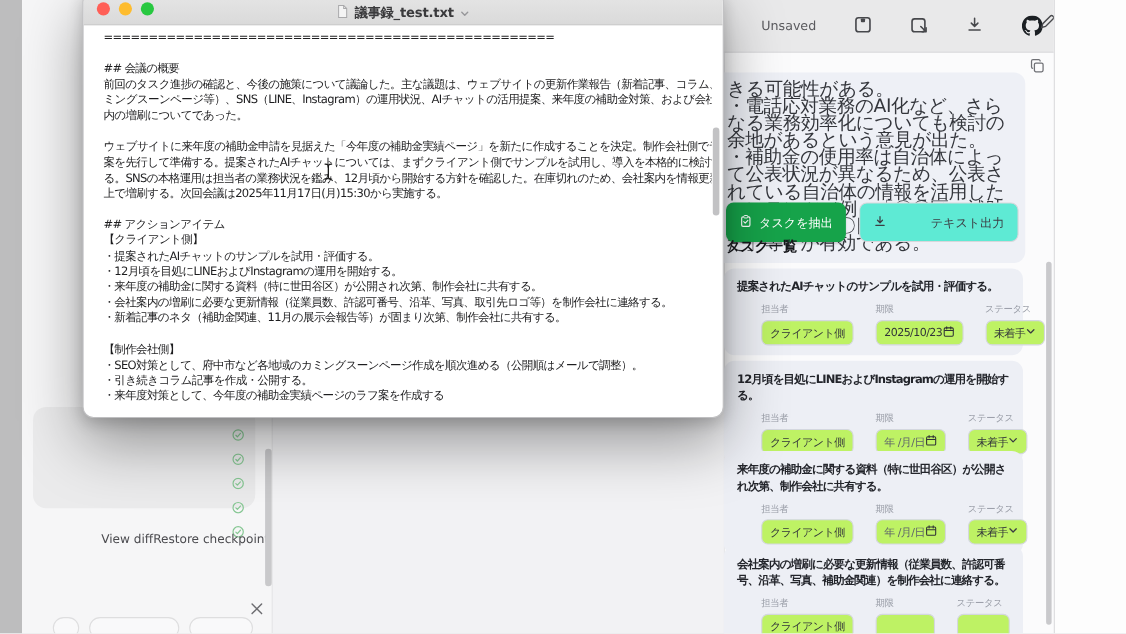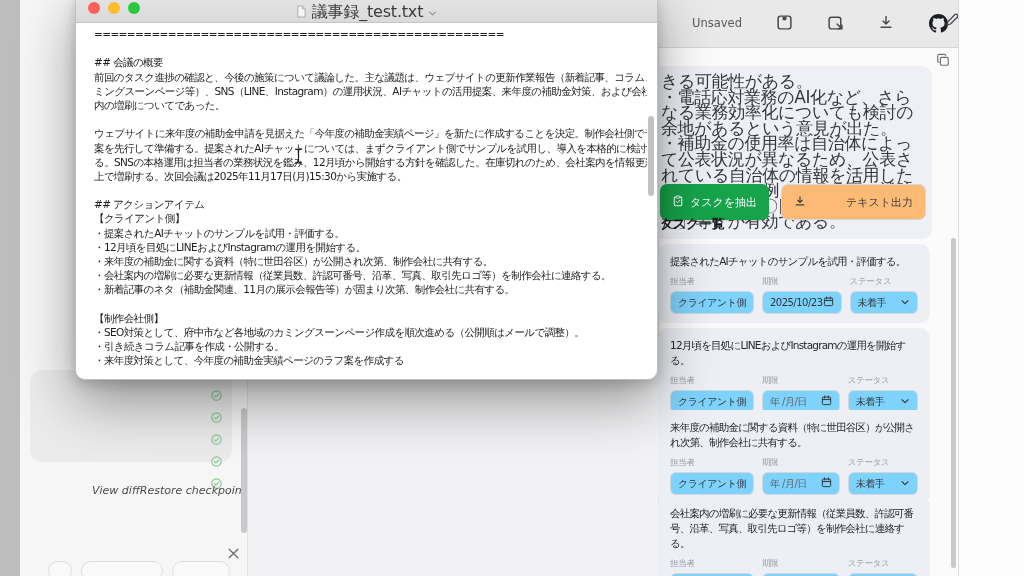--- a/index.html
+++ b/index.html
@@ -22,53 +22,53 @@
   .hdr-icon svg { display:block; }
   .partial-icon { position:absolute; top:12px; left:944px; width:14px; height:20px; overflow:hidden; }
 
   
   .copy-icon { position:absolute; top:52px; left:936px; width:14px; height:14px; }
   .summary-card { position:absolute; left:648px; top:66px; width:284px; background:#eef0f6; border-radius:10px; padding:8px 13px 9px; }
   .summary-card p { font-size:17px; line-height:15.6px; color:#34363c; letter-spacing:-0.4px; }
   .btn-row { position:absolute; left:660px; top:184px; display:flex; gap:12px; }
   .btn { height:36px; border-radius:7px; display:flex; align-items:center; gap:6px; padding:0 12px; font-size:11px; cursor:pointer; }
   .btn-green { background:#16a34a; color:#ffffff; box-shadow:0 1px 2px rgba(0,0,0,.15); }
-  .btn-white { background:#fdba74; color:#3c3e44; border:1px solid #d7d7db;gap:40px; }
+  .btn-white { background:#5eead4; color:#3c3e44; border:1px solid #d7d7db;gap:40px; }
   .tasks-heading { position:absolute; left:660px; top:215px; font-size:13px; font-weight:bold; color:#17181c; letter-spacing:-0.3px; }
 
   .task-card { position:absolute; left:658px; width:272px; background:#edeff5; border-radius:10px; padding:10px 12px 9px; }
-  .task-title { font-size:10.5px; font-weight:normal; color:#23252b; letter-spacing:-0.8px; line-height:15px; margin-bottom:7px; }
-  .field-row { display:flex; gap:8px; }
+  .task-title { font-size:10.5px; font-weight:bold; color:#23252b; letter-spacing:-0.8px; line-height:15px; margin-bottom:7px; }
+  .field-row { display:flex; gap:20px;margin-left:22px; }
   .field { display:flex; flex-direction:column; }
   .f-assignee { width:84px; } .f-due { width:84px; } .f-status { width:76px; }
   .field-label { font-size:8.5px; color:#989ca6; margin-bottom:3px; letter-spacing:-0.3px; }
-  .input { height:23px; background:#7dd3fc; border:1px solid #d4d7de; border-radius:6px; font-size:10px; color:#32343a; display:flex; align-items:center; padding:0 7px; letter-spacing:-0.5px; white-space:nowrap; overflow:hidden; }
+  .input { height:23px; background:#bef264; border:1px solid #d4d7de; border-radius:6px; font-size:10px; color:#32343a; display:flex; align-items:center; padding:0 7px; letter-spacing:-0.5px; white-space:nowrap; overflow:hidden; }
   .input.between { justify-content:space-between; }
   .due-placeholder { color:#5e626b; }
   .panel-scrollbar { position:absolute; left:951px; top:238px; width:5px; height:330px; border-radius:3px; background:#c9c9cc; }
 
   
   .checkpoint-card { position:absolute; left:30px; top:370px; width:202px; height:92px; background:#ebebec; border-radius:12px; }
   .check-col { position:absolute; right:10px; top:16px; display:flex; flex-direction:column; gap:3px; }
-  .agent-actions { position:absolute; left:0; top:484px; width:248px; display:flex; padding-left:92px;font-style:italic; }
+  .agent-actions { position:absolute; left:0; top:484px; width:248px; display:flex; padding-left:92px; }
   .link-btn { font-size:11px; color:#4b4b4f; cursor:pointer; white-space:nowrap; }
   .sidebar-scrollbar { position:absolute; left:241px; top:408px; width:6px; height:125px; border-radius:3px; background:#c9c9cb; }
   .close-x { position:absolute; left:227px; top:545px; width:13px; height:13px; }
   .chip-row { position:absolute; left:48px; top:561px; display:flex; gap:9px; }
   .chip { height:20px; border-radius:10px; background:#f9f9fa; border:1px solid #dededf; }
   .chip.c0 { width:24px; } .chip.c1 { width:82px; } .chip.c2 { width:58px; }
 
   
   .editor-window { position:absolute; left:75px; top:-8px; width:583px; height:388px; background:#ffffff; border-radius:10px; border:1px solid #bfbfc1; box-shadow:0 22px 55px rgba(0,0,0,.38), 0 4px 14px rgba(0,0,0,.18); overflow:hidden; }
   .titlebar { position:relative; height:30px; background:linear-gradient(#e6e6e6,#dadada); border-bottom:1px solid #c4c4c4; }
   .lights { position:absolute; left:12px; top:9px; display:flex; gap:8px; }
   .light { width:12px; height:12px; border-radius:50%; cursor:pointer; }
   .light.red { background:#ff5f57; } .light.yellow { background:#febc2e; } .light.green { background:#28c840; }
   .title-wrap { position:absolute; left:0; right:0; top:9px; display:flex; justify-content:center; align-items:center; gap:5px; }
-  .doc-title { font-size:16px; font-weight:normal; color:#3a3a3c; letter-spacing:-0.2px; }
+  .doc-title { font-size:12px; font-weight:bold; color:#3a3a3c; letter-spacing:-0.2px; }
   .editor-body { position:absolute; left:0; top:30px; right:0; bottom:0; padding:4px 10px 0 18px; }
   .ed-line { font-size:10.5px; line-height:14.2px; height:14.2px; color:#1d1d1f; letter-spacing:-0.6px; white-space:nowrap; overflow:hidden; }
   .editor-scrollbar { position:absolute; right:3px; top:123px; width:6px; height:80px; border-radius:3px; background:#c2c2c4; }
 
   .cursor { position:absolute; left:294px; top:148px; width:9px; height:16px; z-index:50; }
 </style>
 </head>
 <body>
 
 <div class="stage">
@@ -233,21 +233,21 @@
           <span>未着手</span>
           <span><svg viewBox="0 0 12 12" width="10" height="10">
                 <path d="M2.5 4.5L6 8l3.5-3.5" fill="none" stroke="#3a3c42" stroke-width="1.4" stroke-linecap="round" stroke-linejoin="round"></path>
               </svg></span>
         </div>
       </div>
     </div>
   </div>
 
   <div class="task-card" style="top:496px;">
-    <div class="task-title">会社案内の増刷に必要な更新情報（従業員数、許認可番号、沿革、写真、取引先ロゴ等）を制作会社に連絡する。</div>
+    <div class="task-title">会社案内の増刷に必要な更新情報（従業員数、許認可番号、沿革、写真、補助金関連）を制作会社に連絡する。</div>
     <div class="field-row">
       <div class="field f-assignee">
         <span class="field-label">担当者</span>
         <div class="input">クライアント側</div>
       </div>
       <div class="field f-due">
         <span class="field-label">期限</span>
         <div class="input between">
           
           

